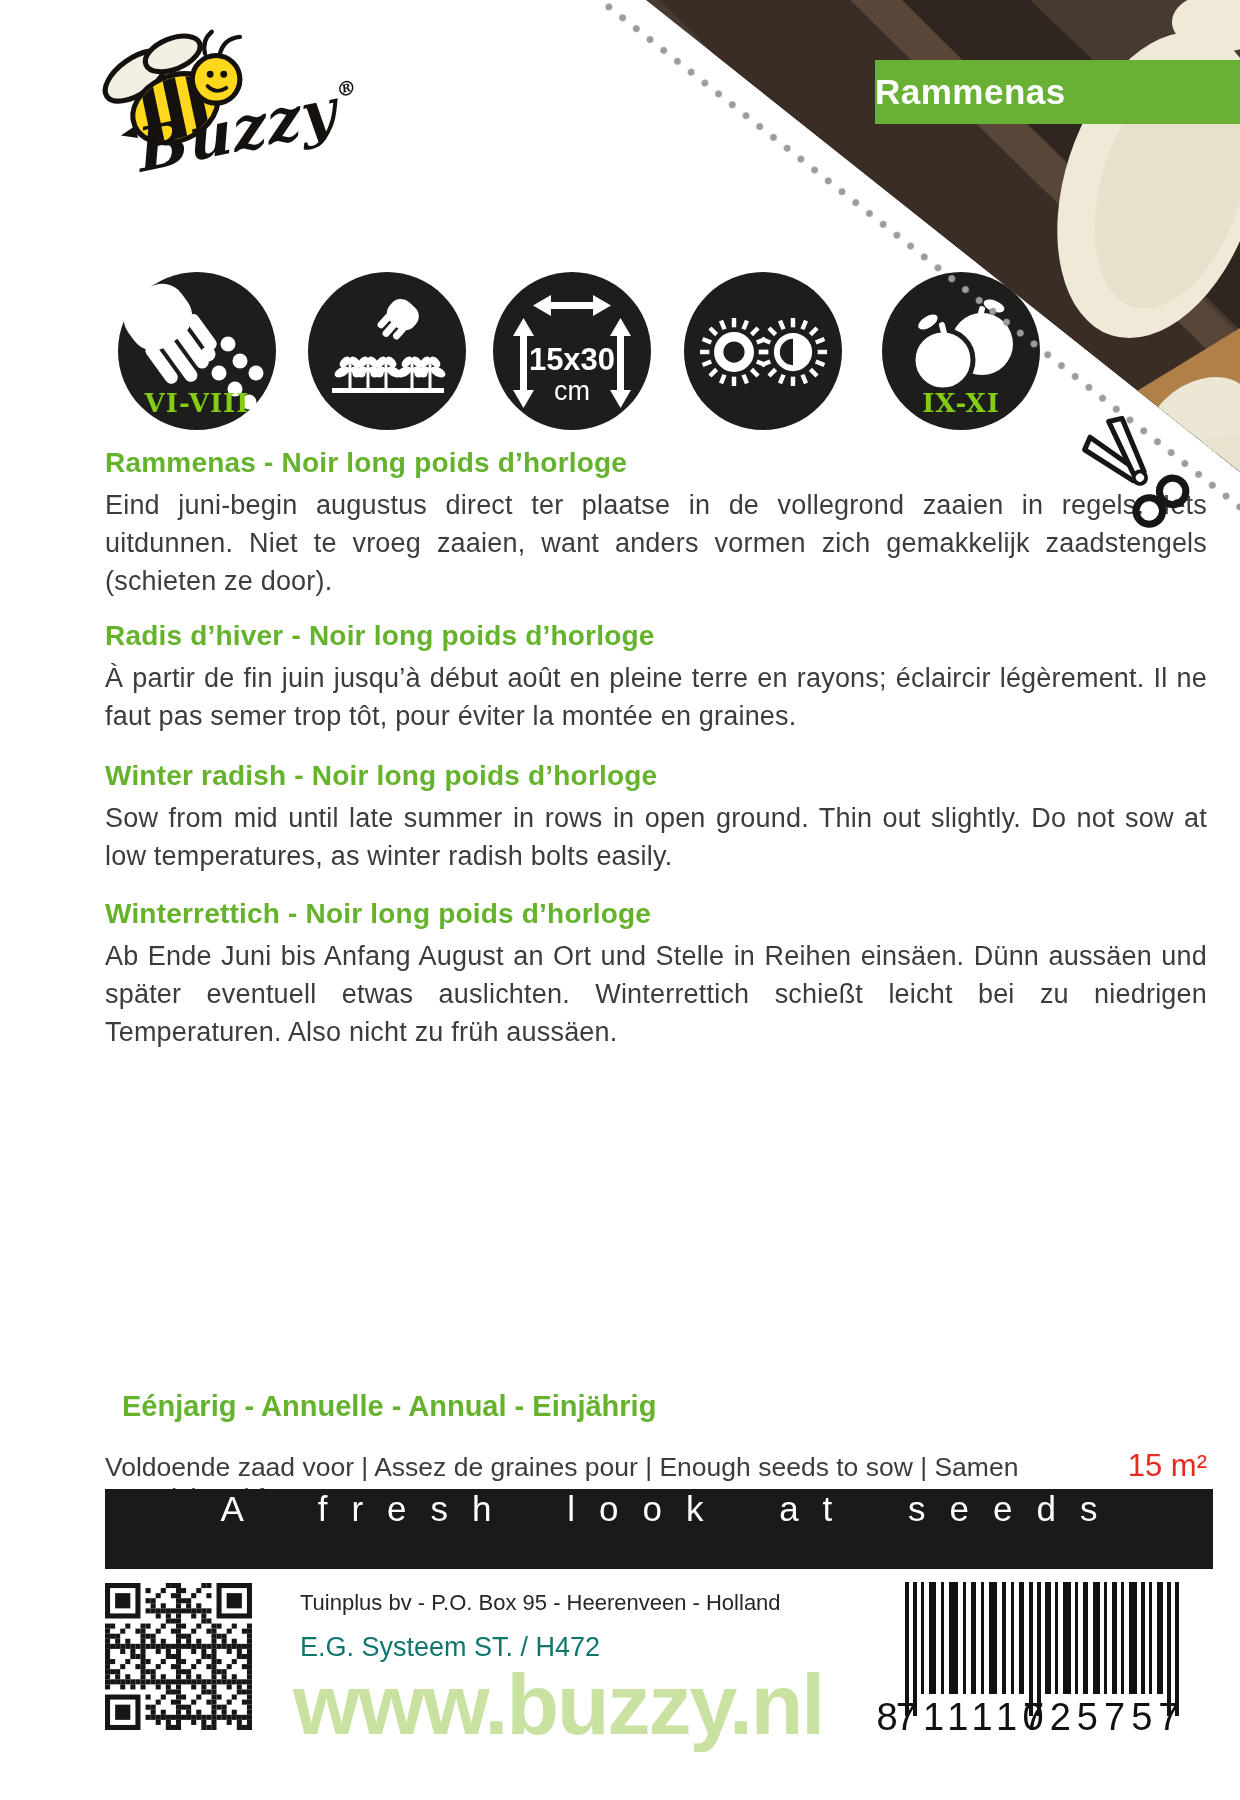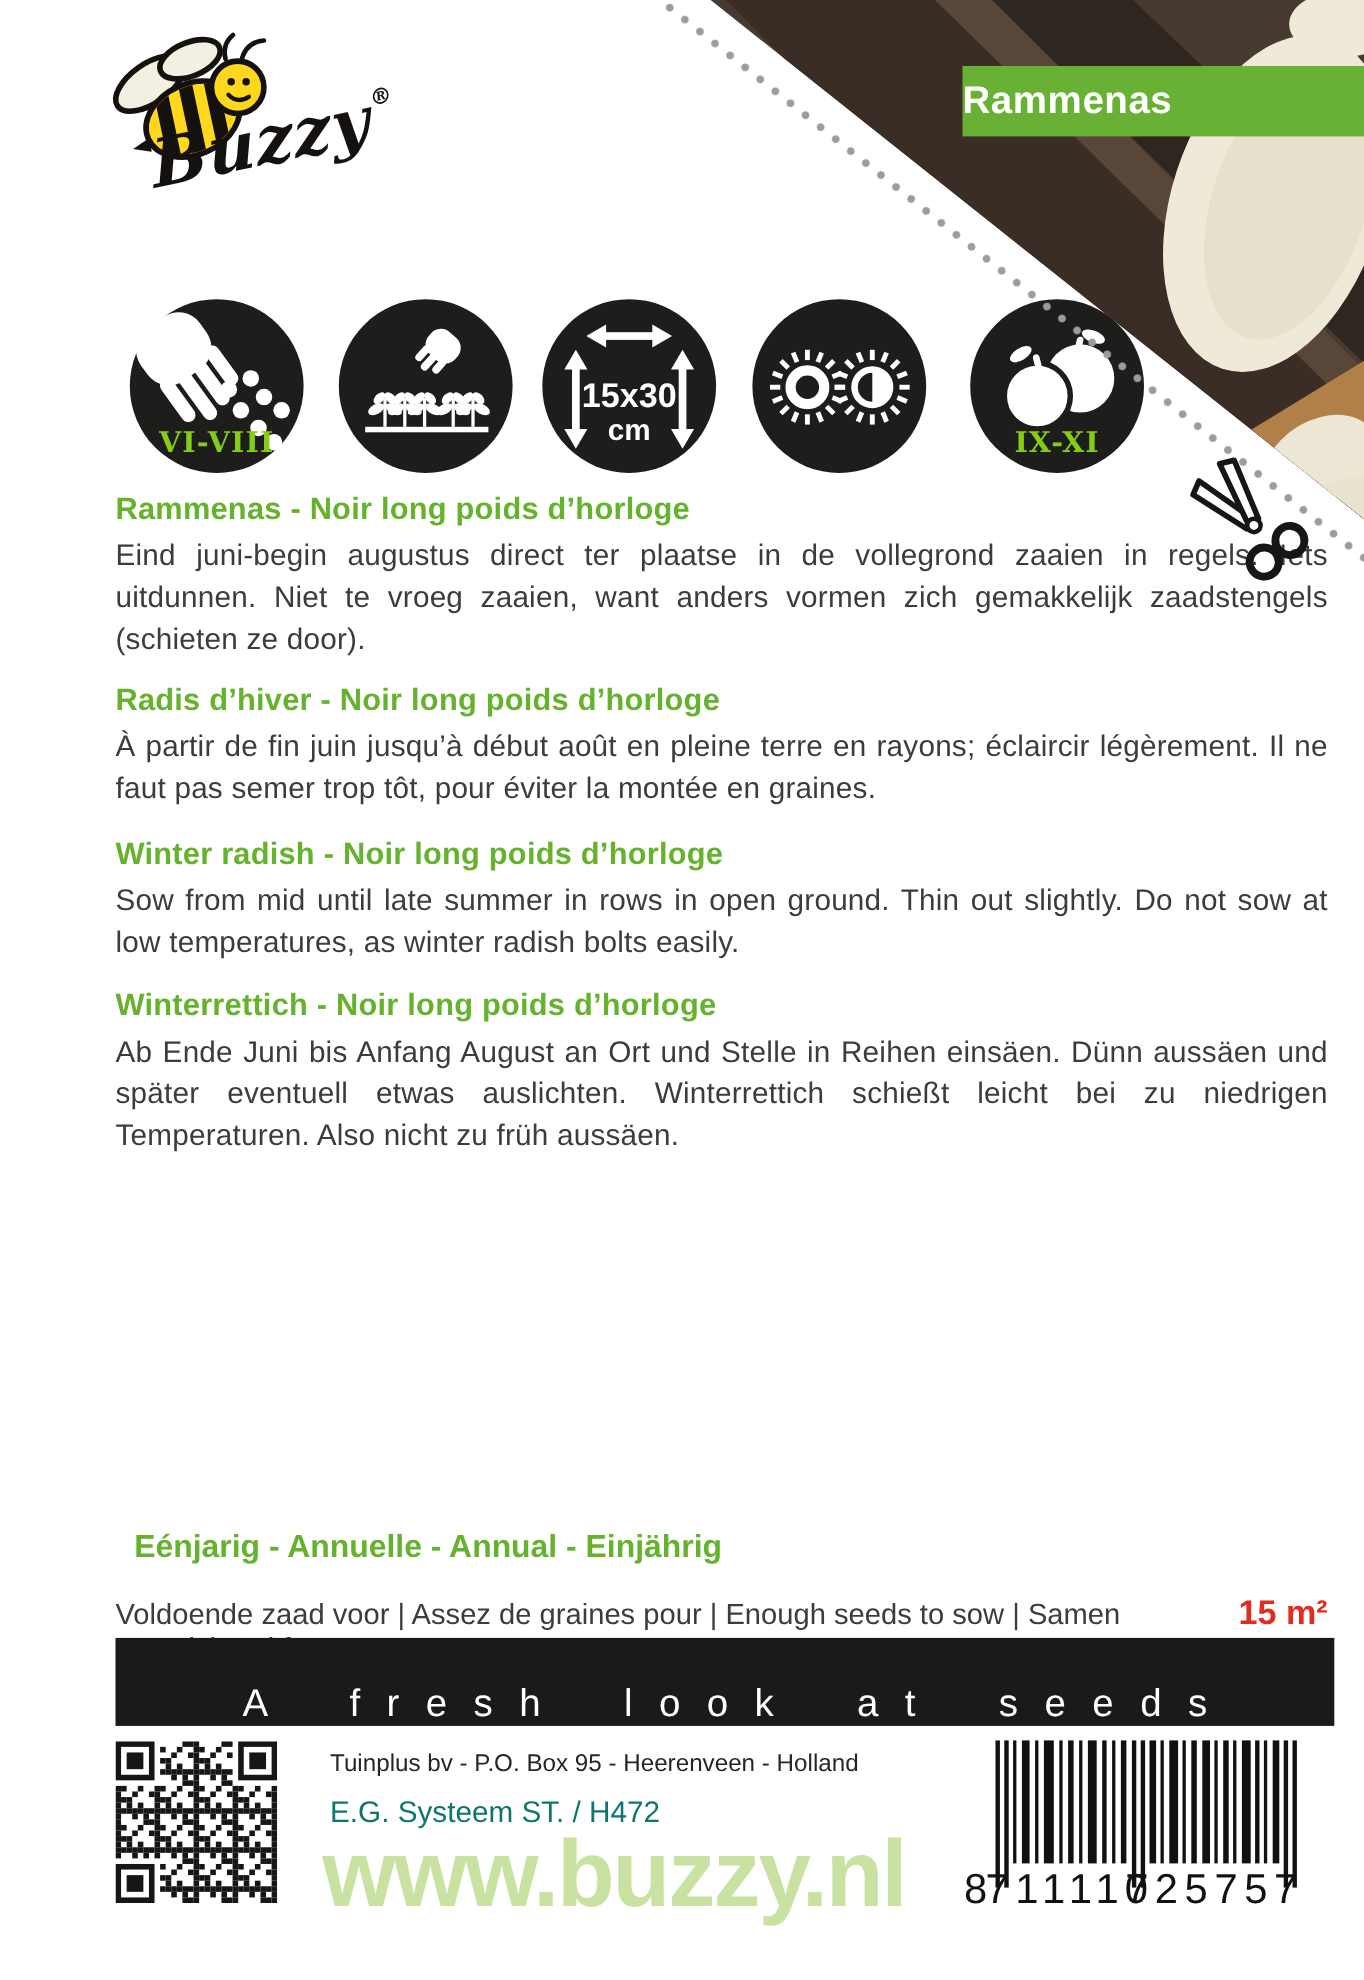--- a/index.html
+++ b/index.html
@@ -32,36 +32,36 @@
   
   .circle{position:absolute;top:272px;width:158px;height:158px;border-radius:50%;
           background:#1d1d1b;}
   .circle svg{position:absolute;left:0;top:0;width:158px;height:158px;}
   .months{position:absolute;left:0;right:0;bottom:12px;text-align:center;
           font-family:"DejaVu Serif",serif;font-weight:bold;font-size:26px;color:#84cc16;
           letter-spacing:1px;}
   .sp1{position:absolute;left:0;right:0;top:70px;text-align:center;color:#fff;
        font-size:31px;font-weight:bold;}
   .sp2{position:absolute;left:0;right:0;top:104px;text-align:center;color:#fff;
-       font-size:27px;font-weight:bold;}
+       font-size:27px;font-weight:normal;}
 
   
   .section{position:absolute;left:105px;width:1102px;}
   .section h2{margin:0 0 7px 0;font-size:28px;font-weight:bold;color:#65b22d;letter-spacing:.2px;}
   .section p{margin:0;font-size:27px;line-height:38px;color:#3c3c3a;
              text-align:justify;letter-spacing:.2px;}
 
   .annual{position:absolute;left:122px;top:1390px;font-size:29px;font-weight:bold;color:#65b22d;}
   .seedsline{position:absolute;left:105px;top:1448px;width:1102px;display:flex;
              align-items:baseline;justify-content:space-between;}
   .seedsline .txt{font-size:26.5px;color:#3c3c3a;}
-  .seedsline .area{font-size:31px;font-weight:bold;color:#e52a20;white-space:nowrap;}
+  .seedsline .area{font-size:31px;font-weight:normal;color:#e52a20;white-space:nowrap;}
 
   .tagbar{position:absolute;left:105px;top:1489px;width:1108px;height:80px;background:#1a1a18;
-          display:flex;align-items:flex-end;justify-content:center;}
+          display:flex;align-items:flex-start;justify-content:center;}
   .tagbar span{color:#fff;font-size:35px;letter-spacing:24px;word-spacing:18px;white-space:nowrap;
                padding-left:24px;}
 
   
   .qr{position:absolute;left:105px;top:1583px;width:147px;height:147px;}
   .addr1{position:absolute;left:300px;top:1590px;font-size:22px;color:#262624;}
   .addr2{position:absolute;left:300px;top:1632px;font-size:27px;color:#0f766e;}
   .website{position:absolute;left:293px;top:1655px;font-size:86px;font-weight:bold;
            color:#c9e2a2;letter-spacing:-2px;}
   .barcode{position:absolute;left:875px;top:1582px;width:335px;height:152px;}

